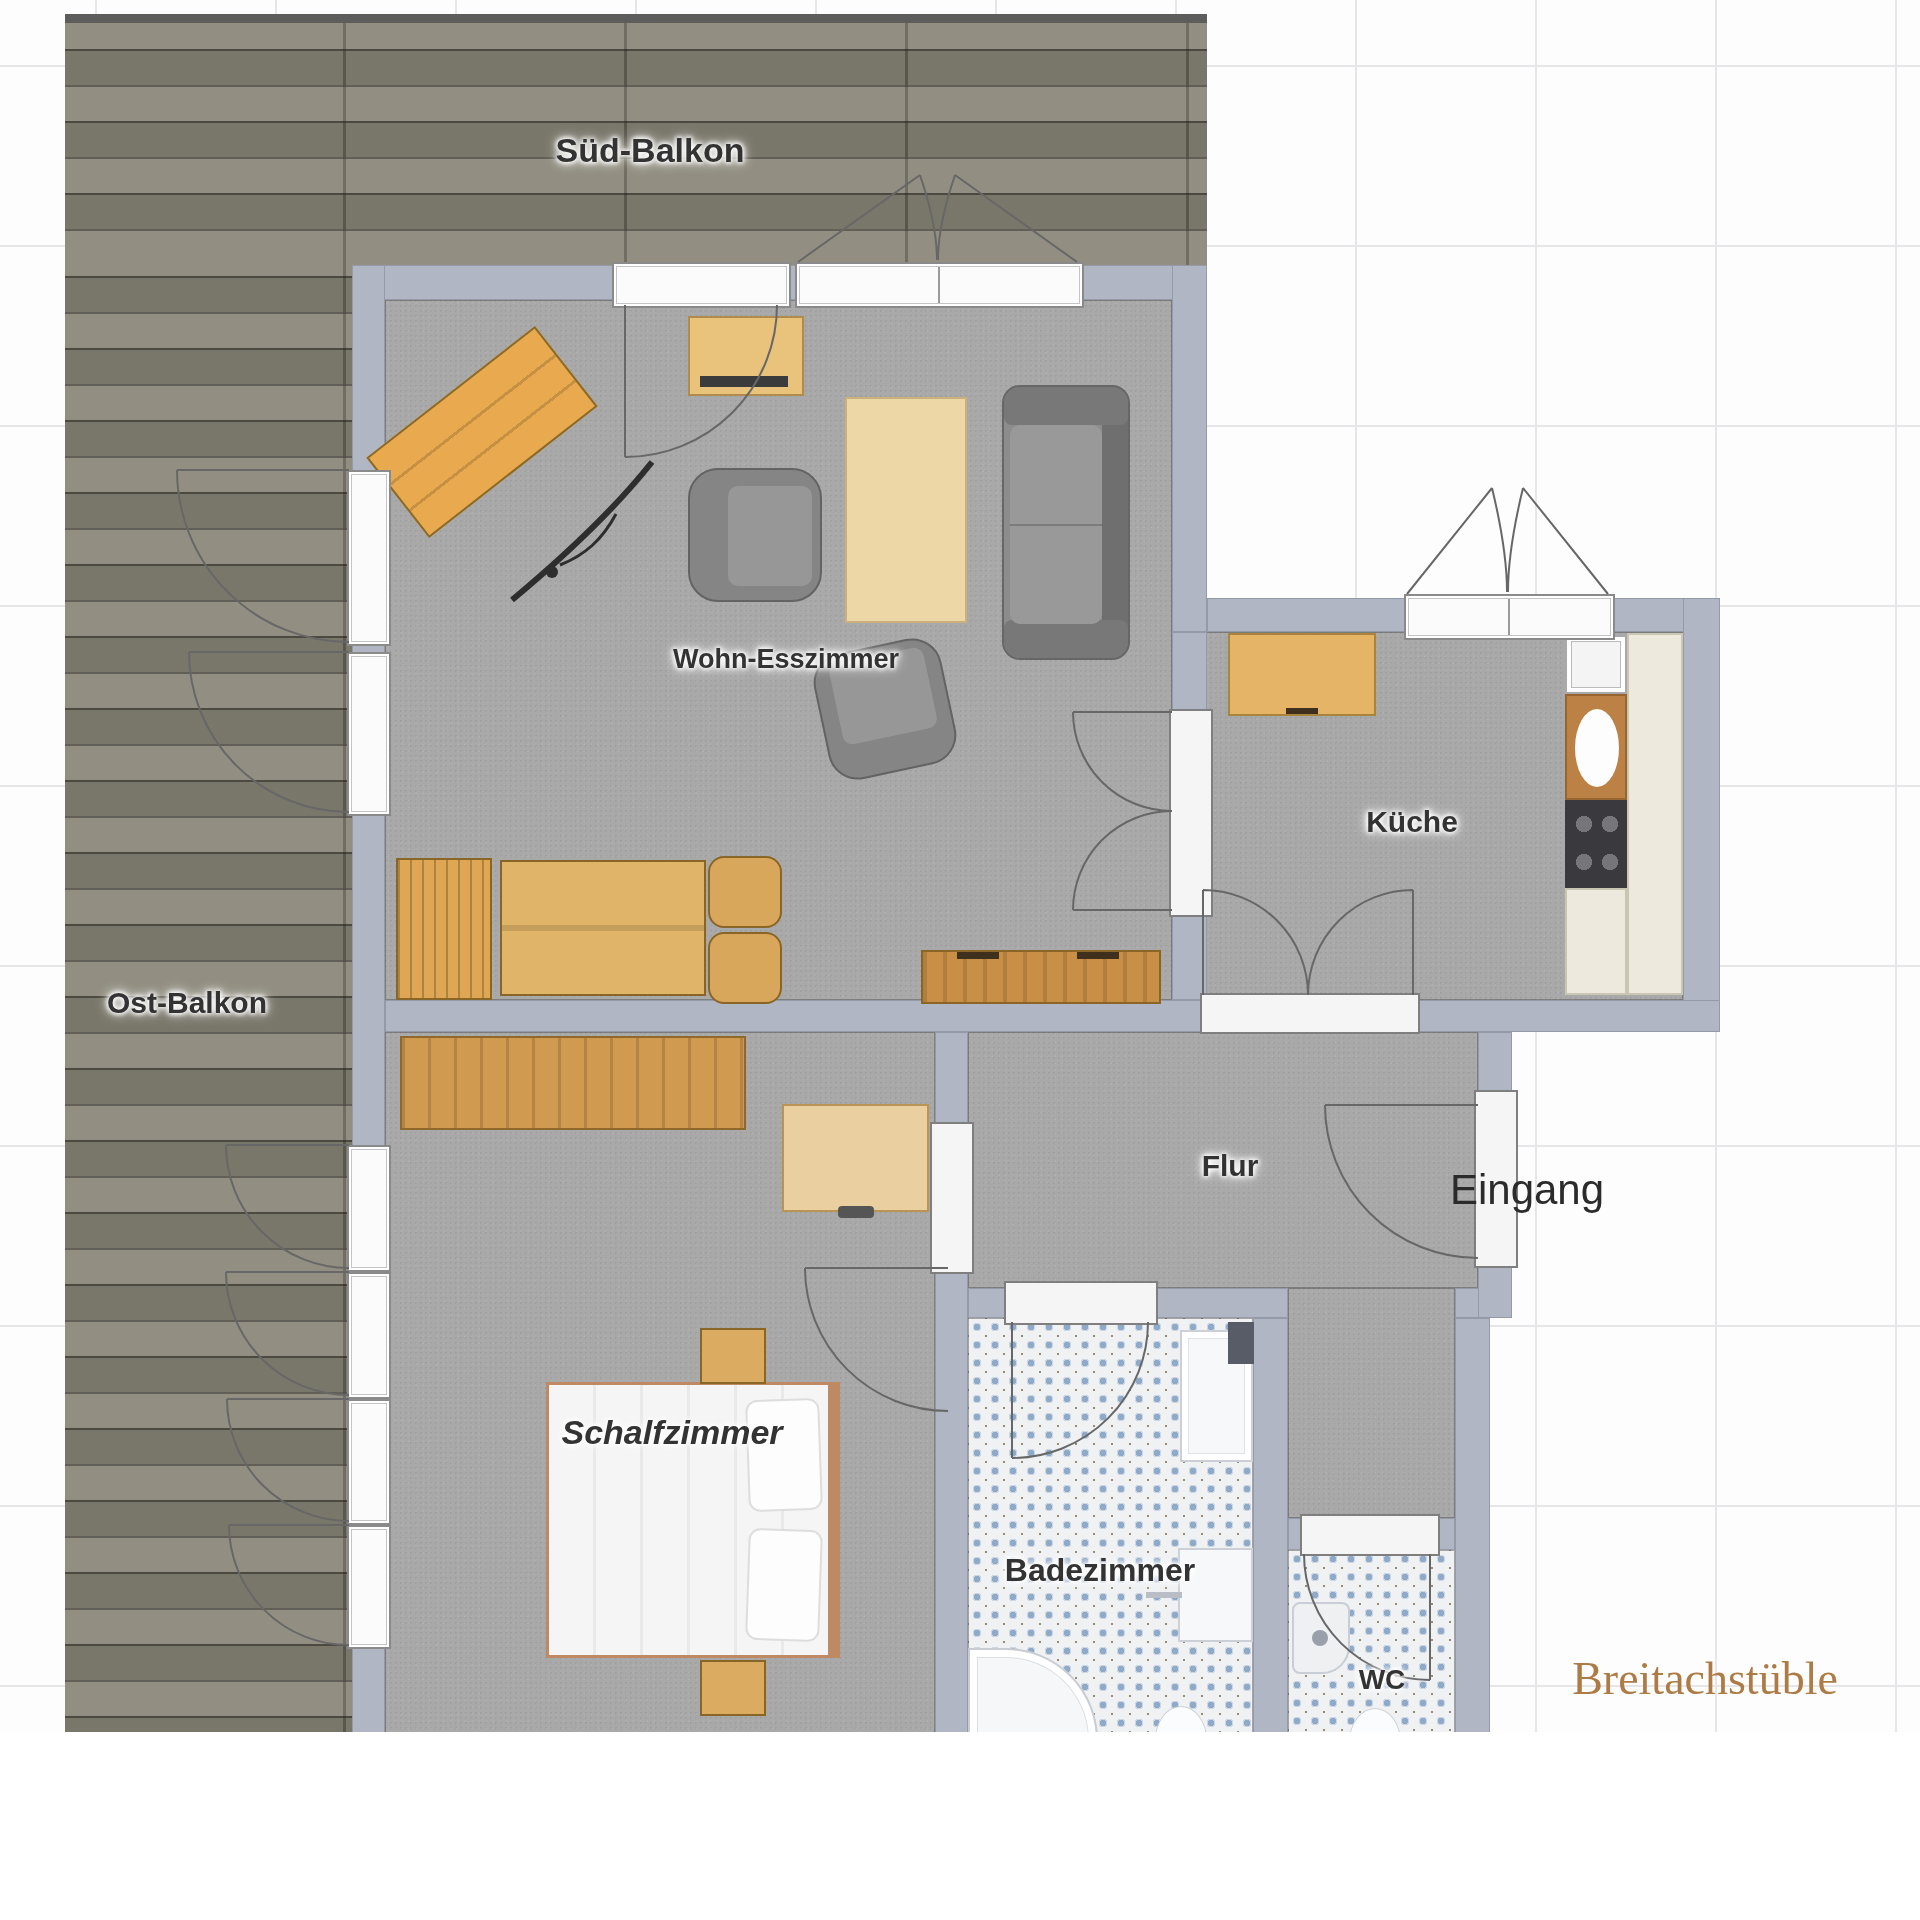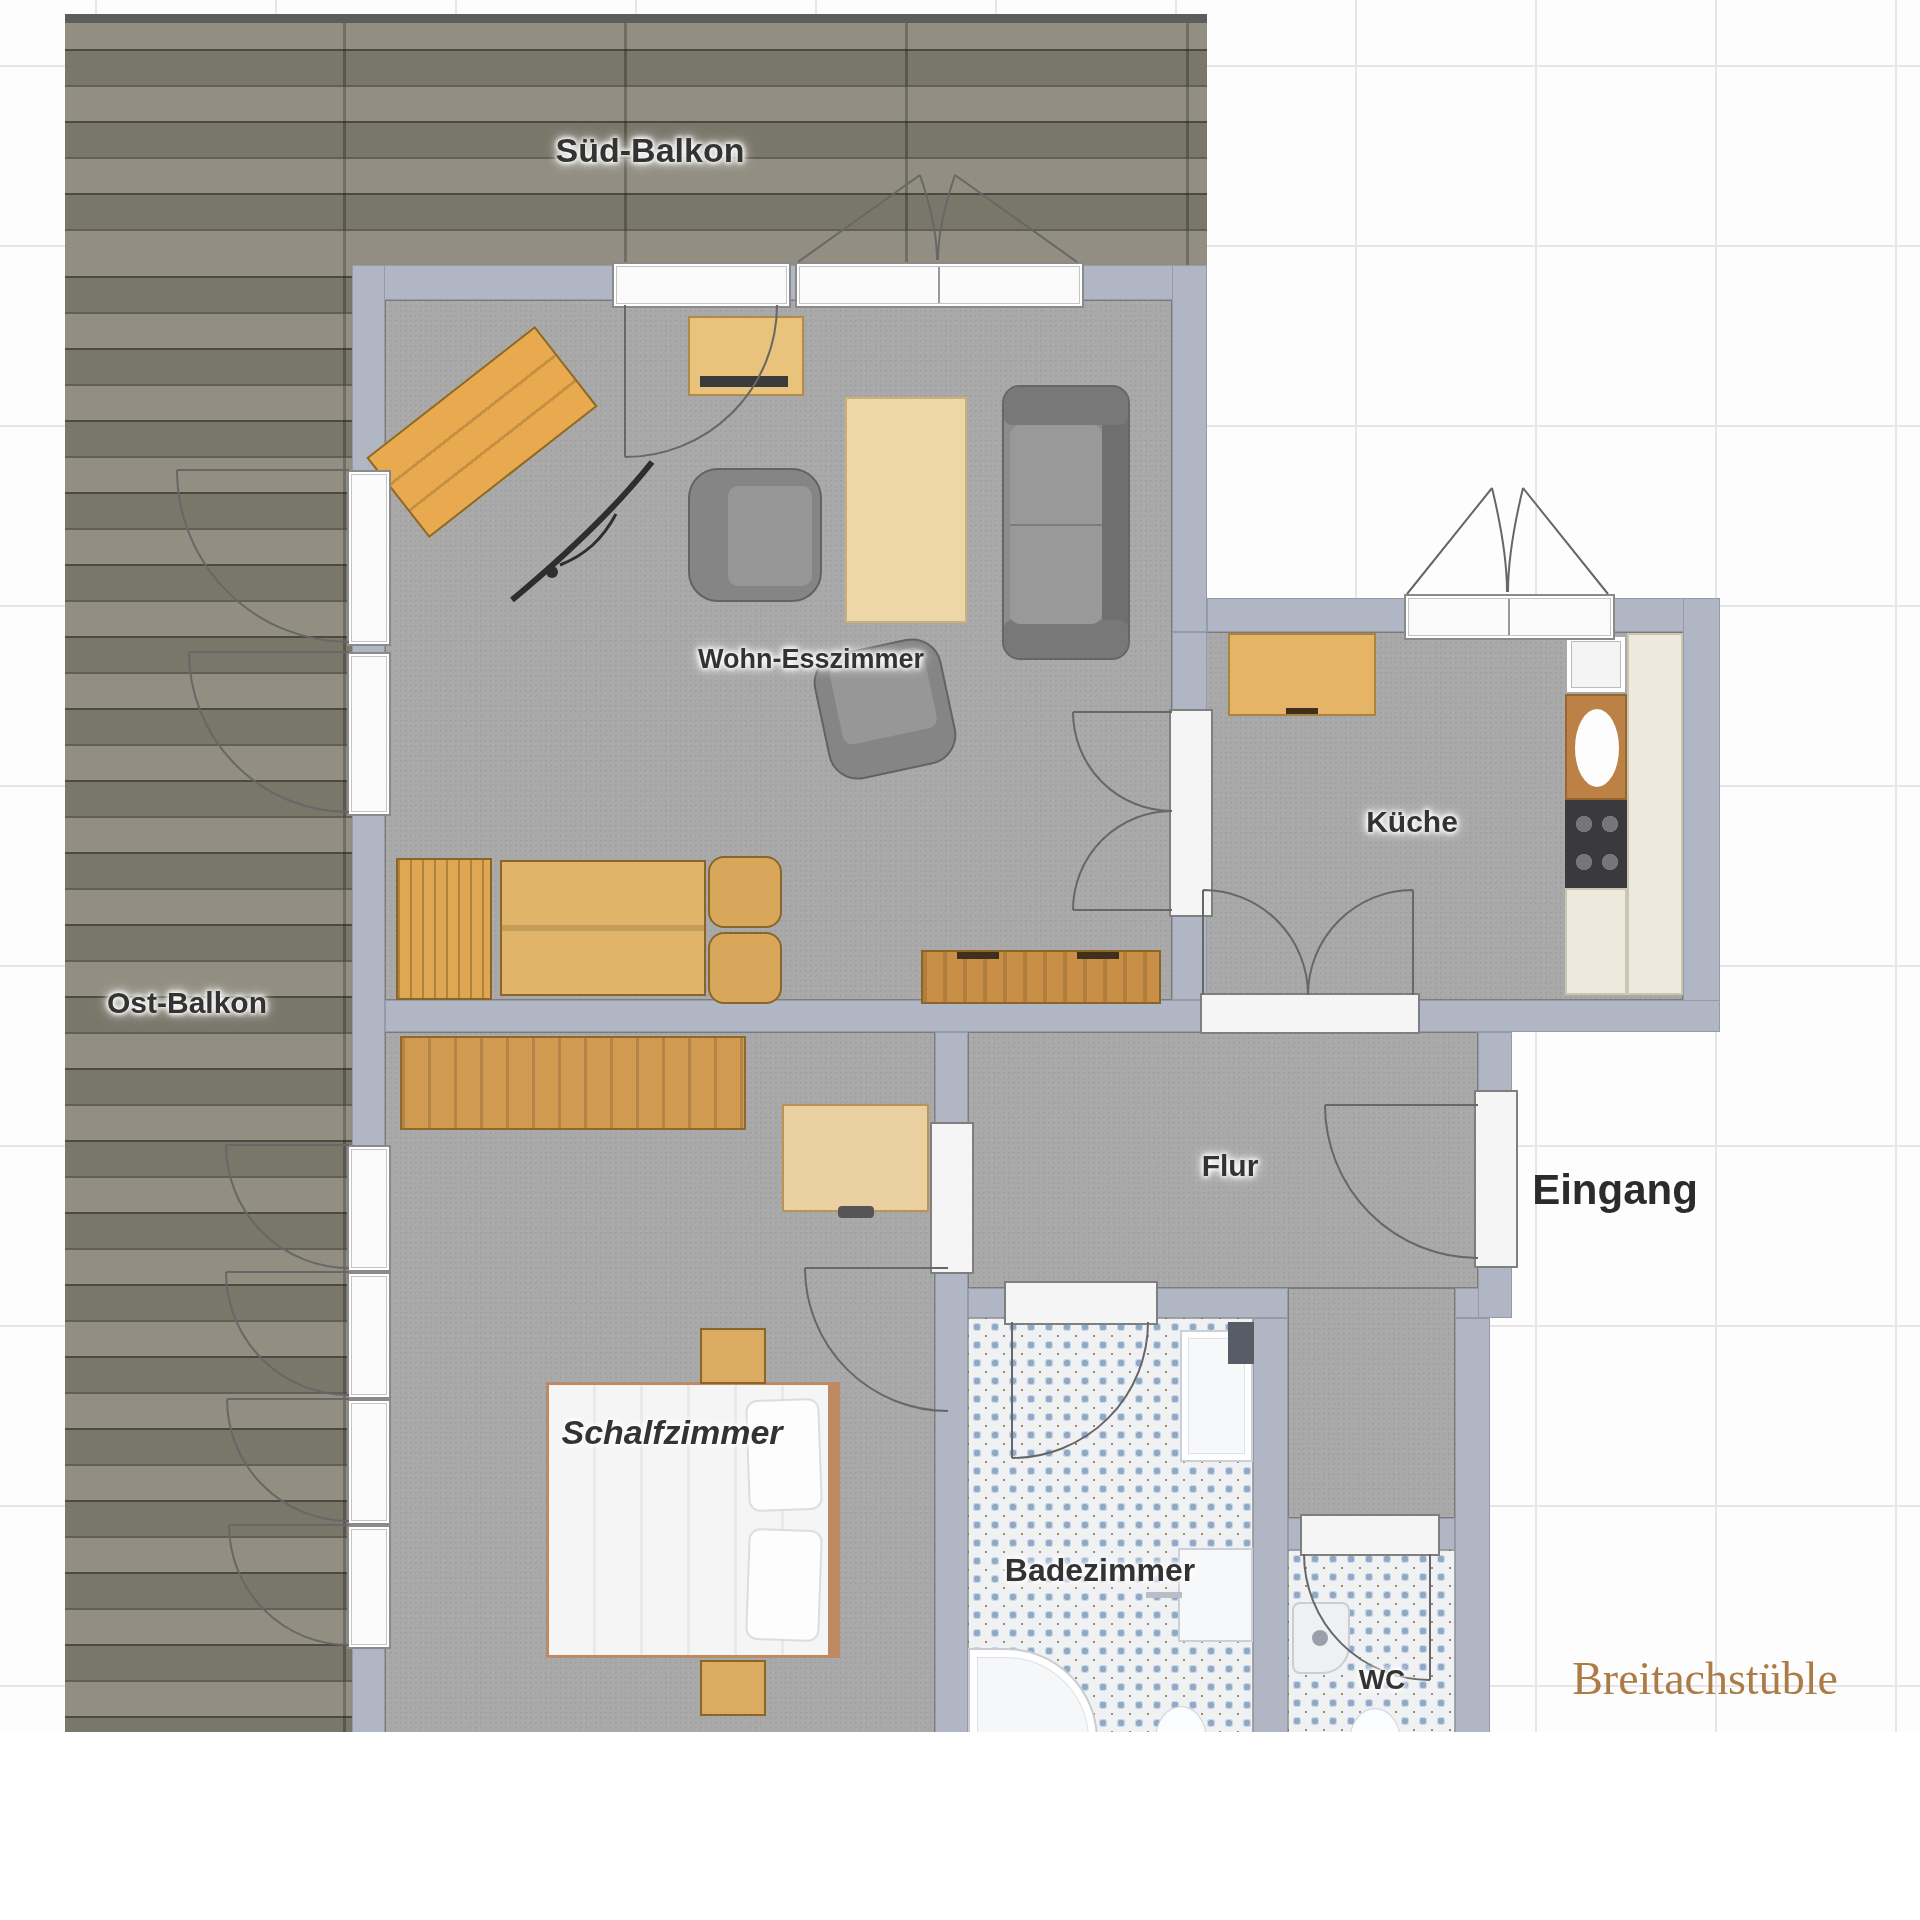--- a/index.html
+++ b/index.html
@@ -191,22 +191,22 @@
     </g>
     <g stroke="#2e2e2e" fill="none">
       <path d="M512,600 C560,560 610,515 652,462" stroke-width="6"></path>
       <path d="M560,565 C585,555 602,540 616,514" stroke-width="3"></path>
       <circle cx="552" cy="572" r="6" fill="#2e2e2e" stroke="none"></circle>
     </g>
   </svg>
 
   <div class="lbl" style="left:650px;top:150px;font-size:34px;">Süd-Balkon</div>
   <div class="lbl" style="left:187px;top:1003px;font-size:30px;">Ost-Balkon</div>
-  <div class="lbl" style="left:811px;top:659px;font-size:27px;">Wohn-Esszimmer</div>
+  <div class="lbl" style="left:786px;top:659px;font-size:27px;">Wohn-Esszimmer</div>
   <div class="lbl" style="left:1412px;top:822px;font-size:30px;">Küche</div>
   <div class="lbl" style="left:1230px;top:1166px;font-size:30px;">Flur</div>
-  <div class="lbl" style="left:1615px;top:1190px;font-size:42px;font-weight:700;color:#2b2b2b;text-shadow:none;">Eingang</div>
+  <div class="lbl" style="left:1527px;top:1190px;font-size:42px;font-weight:400;color:#2b2b2b;text-shadow:none;">Eingang</div>
   <div class="lbl" style="left:672px;top:1432px;font-size:34px;font-style:italic;">Schalfzimmer</div>
   <div class="lbl" style="left:1100px;top:1570px;font-size:32px;">Badezimmer</div>
   <div class="lbl" style="left:1382px;top:1680px;font-size:28px;">WC</div>
   <div class="lbl" style="left:1705px;top:1678px;font-size:46px;font-weight:500;color:#ad7c46;text-shadow:none;font-family:'Liberation Serif',serif;">Breitachstüble</div>
 
 </div>
 
 </body></html>

